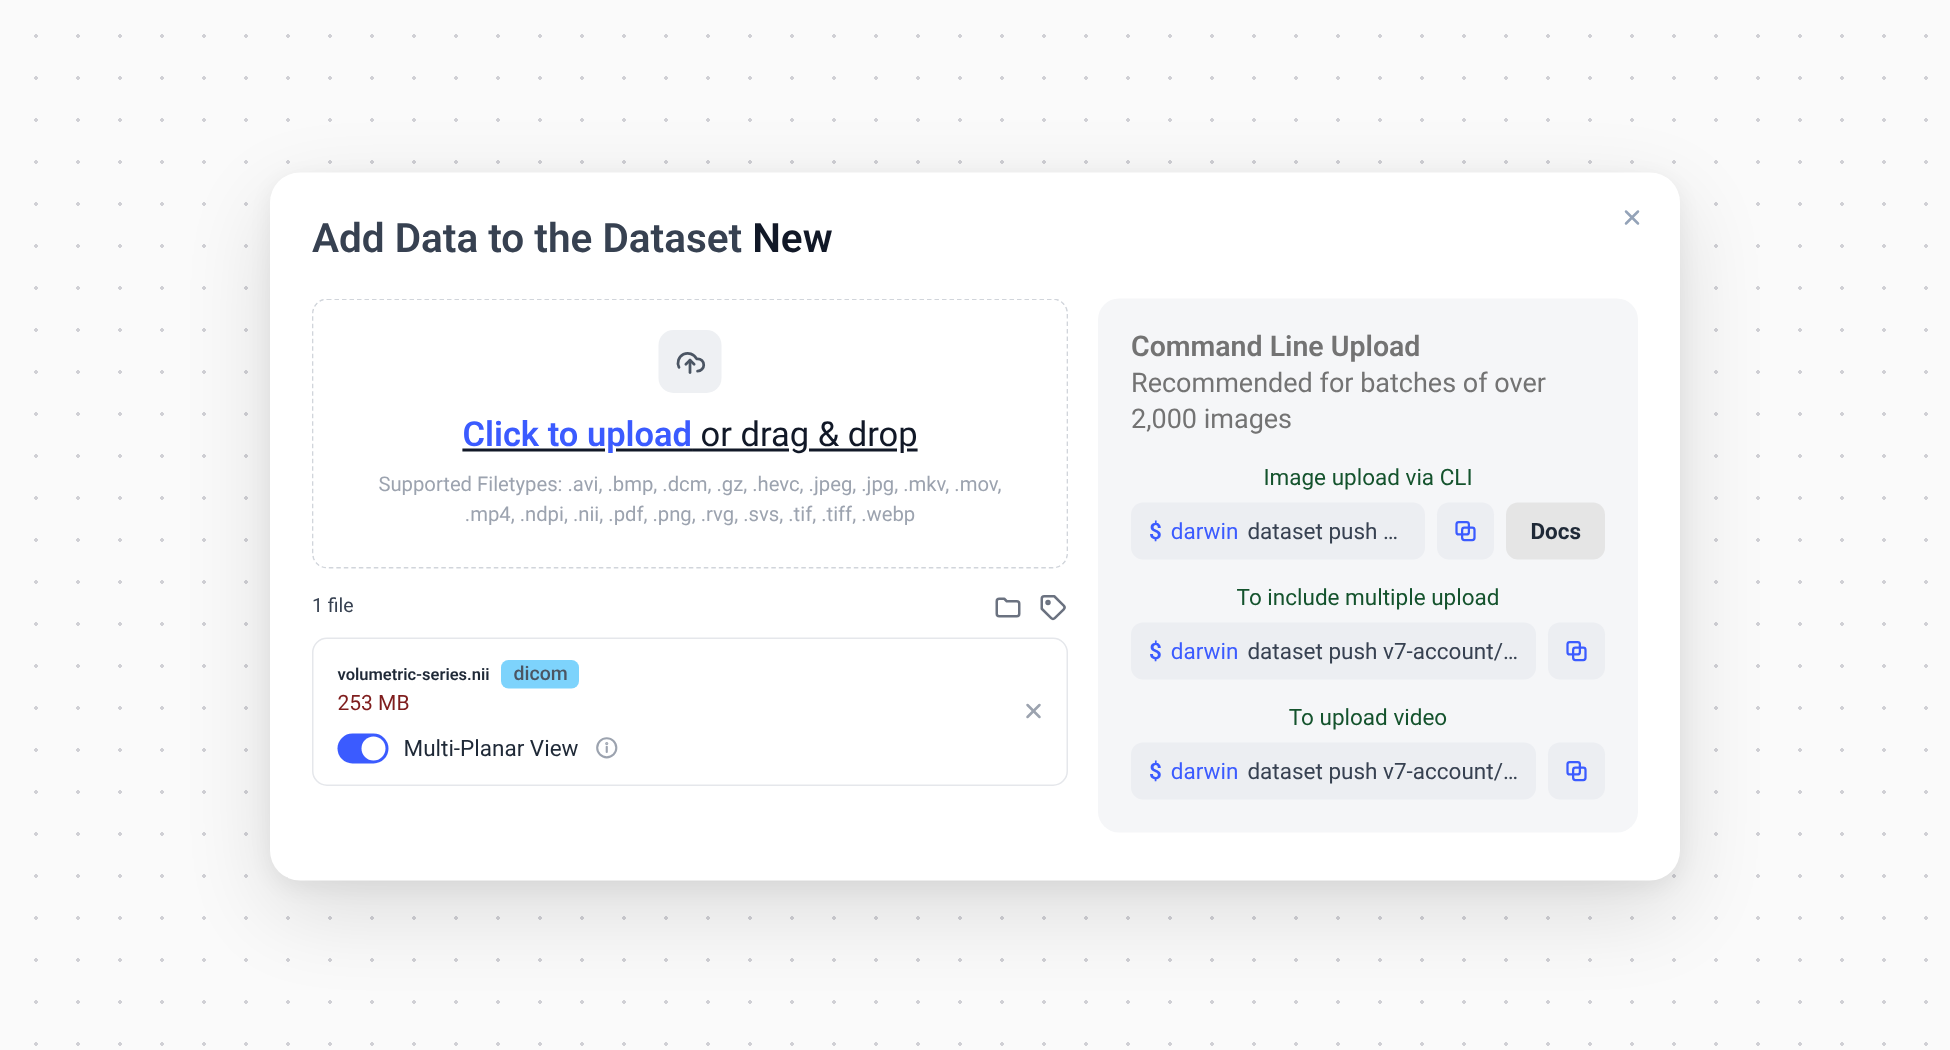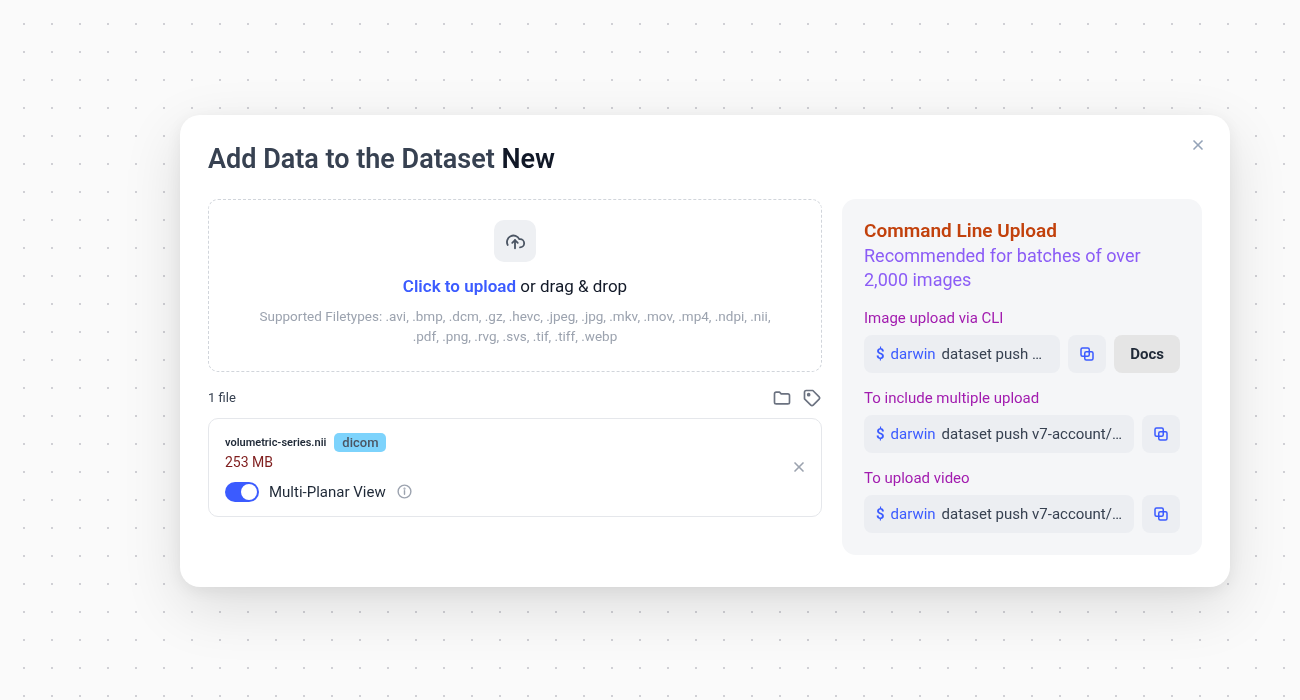--- a/index.html
+++ b/index.html
@@ -11,21 +11,21 @@
     overflow: hidden;
     position: relative;
     background-image: radial-gradient(circle, #d0d0d5 1.2px, transparent 1.2px);
     background-size: 28px 28px;
     background-position: 10px 10px;
   }
   .modal {
     position: absolute;
     left: 180px;
     top: 115px;
-    width: 1050px;
+    width: 940px;
     background: #fff;
     border-radius: 20px;
     box-shadow: 0 20px 60px rgba(0,0,0,0.12), 0 4px 16px rgba(0,0,0,0.06);
     padding: 28px 28px 32px 28px;
   }
   .close-btn {
     position: absolute;
     top: 18px;
     right: 20px;
     width: 24px;
@@ -55,23 +55,24 @@
   }
   .upload-icon-wrap {
     width: 42px; height: 42px;
     background: #eef0f3;
     border-radius: 10px;
     display: flex; align-items: center; justify-content: center;
     margin: 0 auto 14px auto;
     color: #4b5563;
   }
   .click-upload {
-    font-size: 17px;
+    font-size: 23px;
     color: #111827;
     margin-bottom: 10px;
+    text-decoration: underline;
   }
   .click-upload .link { color: #3b5bff; font-weight: 600; cursor: pointer; }
   .filetypes { font-size: 13.5px; color: #9ca3af; line-height: 1.5; }
 
   .file-count-row {
     display: flex;
     align-items: center;
     justify-content: space-between;
     margin: 16px 0 10px 0;
   }
@@ -107,23 +108,23 @@
   .file-remove {
     position: absolute; right: 14px; top: 50%; transform: translateY(-50%);
     color: #9ca3af; cursor: pointer; display:flex;
   }
 
   .cli-panel {
     background: #f5f6f8;
     border-radius: 14px;
     padding: 20px 22px 22px 22px;
   }
-  .cli-title { font-size: 19px; font-weight: 600; color: #c2410c; margin-bottom: 2px; }
-  .cli-sub { font-size: 18px; color: #8b5cf6; line-height: 1.35; margin-bottom: 16px; }
-  .cli-label { font-size: 15px; color: #a21caf; margin-bottom: 8px; }
+  .cli-title { font-size: 19px; font-weight: 600; color: #737373; margin-bottom: 2px; }
+  .cli-sub { font-size: 18px; color: #737373; line-height: 1.35; margin-bottom: 16px; }
+  .cli-label { font-size: 15px; color: #14532d; margin-bottom: 8px; text-align: center; }
   .cli-row { display: flex; gap: 8px; align-items: stretch; margin-bottom: 16px; }
   .cli-row:last-child { margin-bottom: 0; }
   .cmd-box {
     flex: 1; min-width: 0;
     background: #eceef2;
     border-radius: 8px;
     padding: 10px 12px;
     font-size: 15px;
     display: flex; align-items: center; gap: 6px;
     white-space: nowrap; overflow: hidden;

